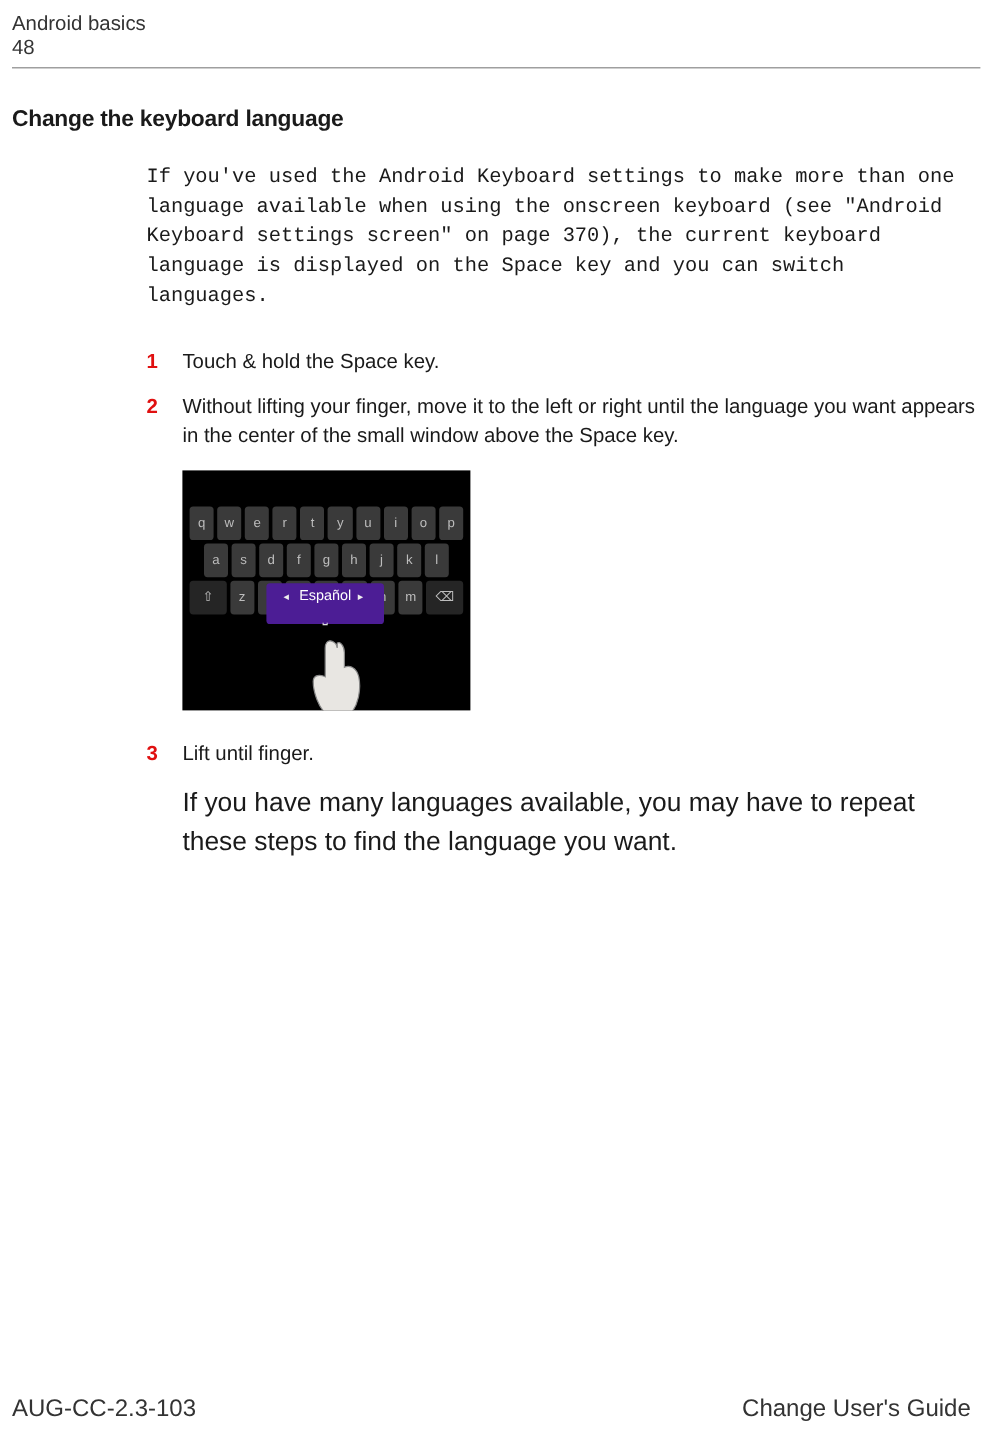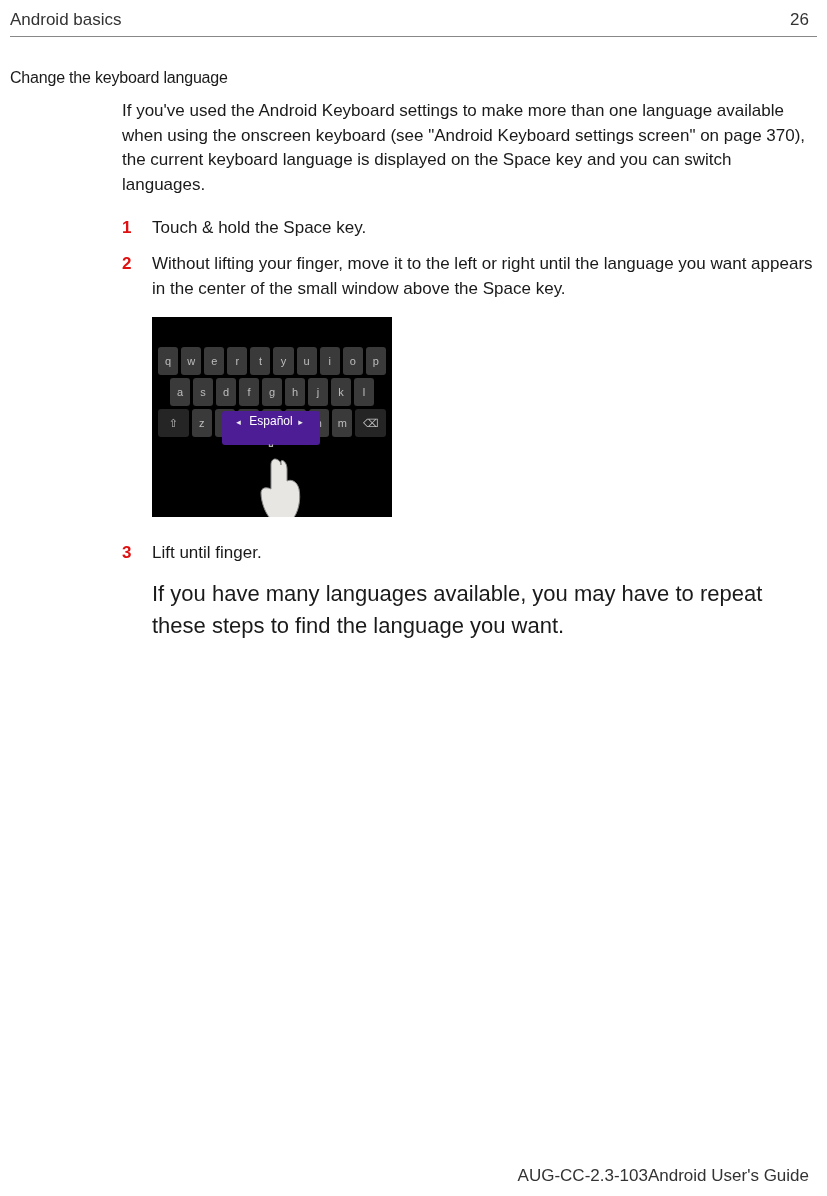--- a/index.html
+++ b/index.html
@@ -10,42 +10,44 @@
       color: #1a1a1a;
       position: relative;
       background: #fff;
     }
     .header {
       display: flex;
       justify-content: space-between;
       padding: 10px 18px 4px 10px;
       font-size: 17px;
       color: #333;
+      flex-direction: column;
     }
     .header-line {
       border-bottom: 1px solid #888;
       margin: 2px 10px 0 10px;
     }
     .content {
       padding: 32px 10px 0 10px;
     }
     h2.section-title {
-      font-size: 16px;
-      font-weight: normal;
-      margin-bottom: 12px;
+      font-size: 19px;
+      font-weight: bold;
+      margin-bottom: 26px;
       letter-spacing: -0.2px;
     }
     .body-indent {
       margin-left: 112px;
       margin-right: 4px;
     }
     p.intro {
       font-size: 17px;
       line-height: 1.45;
-      margin-bottom: 18px;
+      margin-bottom: 30px;
+      font-family: Liberation Mono, monospace;
     }
     .step {
       display: flex;
       margin-bottom: 12px;
       font-size: 17px;
       line-height: 1.45;
     }
     .step-num {
       color: #e01010;
       font-weight: bold;
@@ -112,31 +114,31 @@
       height: 80px;
       z-index: 4;
     }
     .finger svg { width: 100%; height: 100%; }
     .footer {
       position: absolute;
       bottom: 10px;
       left: 10px;
       right: 18px;
       display: flex;
-      justify-content: flex-end;
-      font-size: 17px;
+      justify-content: space-between;
+      font-size: 20px;
       color: #333;
     }
   </style>
 </head>
 <body>
 
 <div class="header">
   <span>Android basics</span>
-  <span>26</span>
+  <span>48</span>
 </div>
 <div class="header-line"></div>
 
 <div class="content">
   <h2 class="section-title">Change the keyboard language</h2>
 
   <div class="body-indent">
     <p class="intro">If you've used the Android Keyboard settings to make more than one language available when using the onscreen keyboard (see "Android Keyboard settings screen" on page 370), the current keyboard language is displayed on the Space key and you can switch languages.</p>
 
     <div class="step">
@@ -203,14 +205,14 @@
       <div class="step-num">3</div>
       <div class="step-text">Lift until finger.</div>
     </div>
 
     <p class="after-step">If you have many languages available, you may have to repeat these steps to find the language you want.</p>
   </div>
 </div>
 
 <div class="footer">
   <span>AUG-CC-2.3-103</span>
-  <span>Android User's Guide</span>
+  <span>Change User's Guide</span>
 </div>
 
 </body></html>

